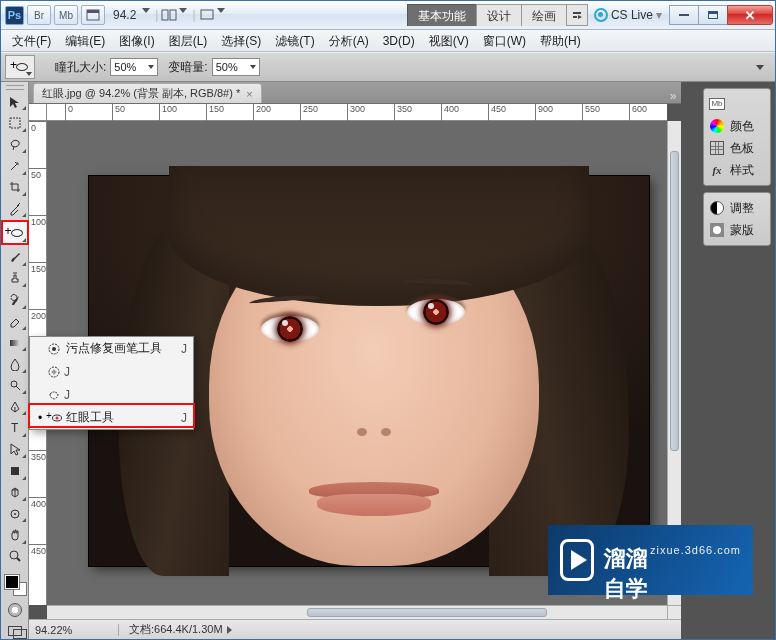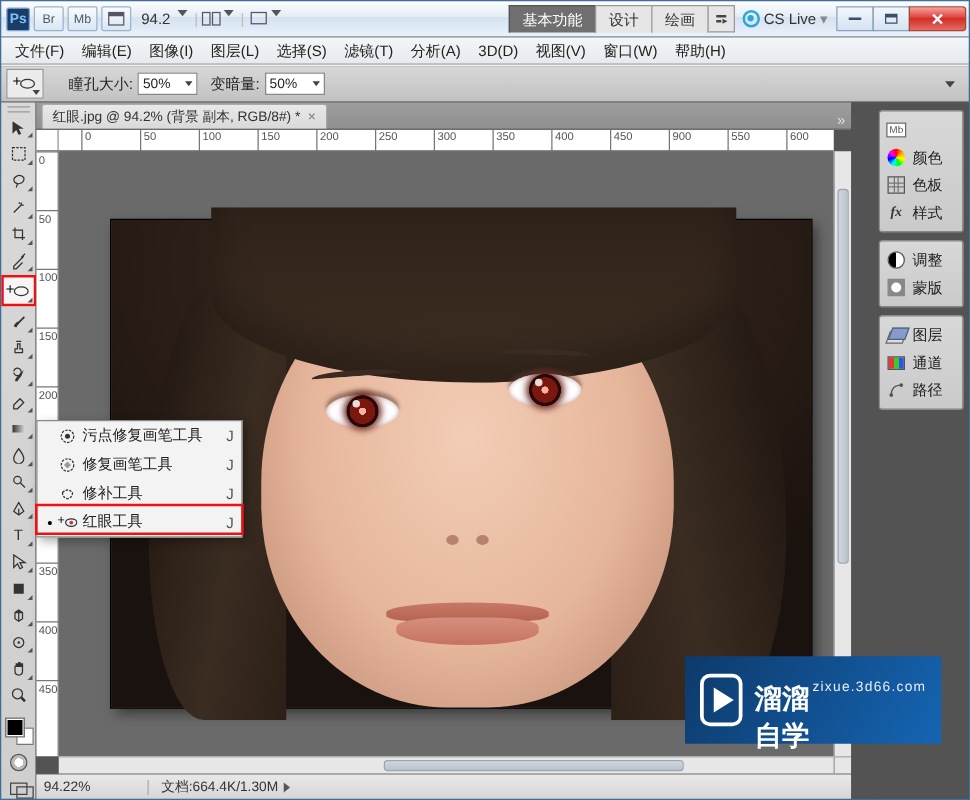--- a/index.html
+++ b/index.html
@@ -528,44 +528,20 @@
             </span>
             <span>调整</span>
           </div>
         <div class="pitem">
             <span class="pi">
               <span class="ic-mask"></span>
             </span>
             <span>蒙版</span>
           </div>
       </div>
-      <div class="pgroup">
-        <div class="pitem">
-            <span class="pi">
-              <span class="ic-layers"></span>
-            </span>
-            <span>图层</span>
-          </div>
-        <div class="pitem">
-            <span class="pi">
-              <span class="ic-chan"></span>
-            </span>
-            <span>通道</span>
-          </div>
-        <div class="pitem">
-            <span class="pi ic-path">
-              <svg width="14" height="14">
-                <circle cx="3" cy="11" r="1.5" fill="#555"></circle>
-                <circle cx="11" cy="3" r="1.5" fill="#555"></circle>
-                <path d="M3 11 Q3 3 11 3" fill="none" stroke="#555"></path>
-              </svg>
-            </span>
-            <span>路径</span>
-          </div>
-      </div>
     </div>
 
     <div class="flyout" id="flyout">
         <div class="fly-row">
           <span class="dot"></span>
           <span class="fi">
             <svg width="16" height="16">
               <circle cx="8" cy="8" r="5" fill="none" stroke="#333" stroke-dasharray="2 1"></circle>
               <circle cx="8" cy="8" r="2" fill="#333"></circle>
             </svg>
@@ -574,31 +550,29 @@
           <span class="key">J</span>
         </div>
         <div class="fly-row">
           <span class="dot"></span>
           <span class="fi">
             <svg width="16" height="16">
               <circle cx="8" cy="8" r="5" fill="none" stroke="#333" stroke-dasharray="2 1"></circle>
               <rect x="6" y="6" width="4" height="4" fill="#999" transform="rotate(45 8 8)"></rect>
             </svg>
           </span>
-          <span class="lbl">修复画笔工具</span>
           <span class="key">J</span>
         </div>
         <div class="fly-row">
           <span class="dot"></span>
           <span class="fi">
             <svg width="16" height="16">
               <path d="M4 7 Q8 3 12 7 Q12 11 8 12 Q4 11 4 7 Z" fill="none" stroke="#333" stroke-dasharray="2 1"></path>
             </svg>
           </span>
-          <span class="lbl">修补工具</span>
           <span class="key">J</span>
         </div>
         <div class="fly-row">
           <span class="dot">•</span>
           <span class="fi">
             <svg width="16" height="14">
               <text x="0" y="8" font-size="10" fill="#000">+</text>
               <ellipse cx="11" cy="7" rx="4.5" ry="3" fill="none" stroke="#333"></ellipse>
               <circle cx="11" cy="7" r="1.5" fill="#c33"></circle>
             </svg>

